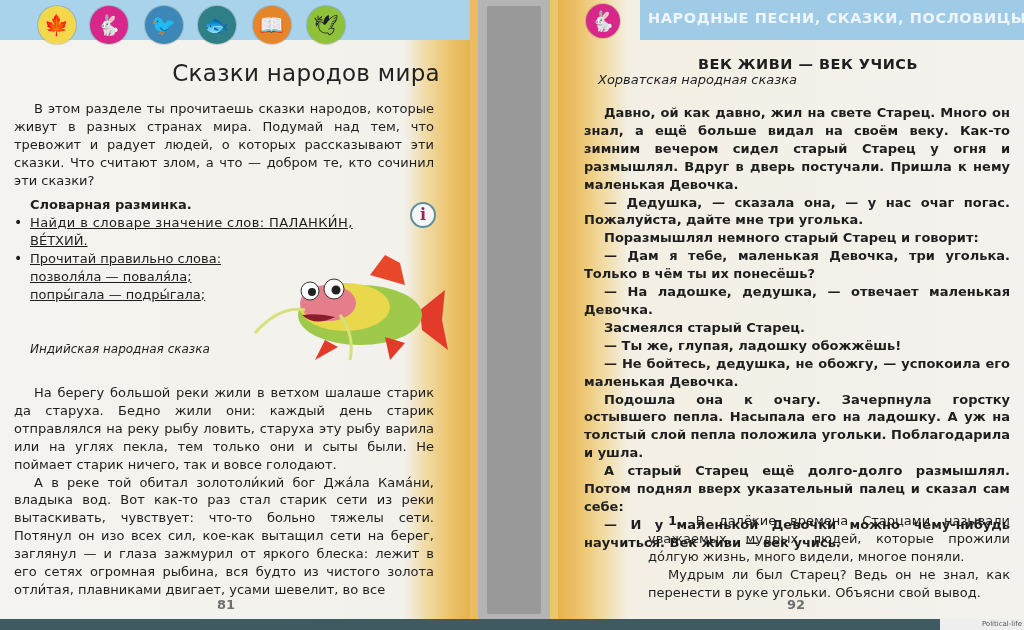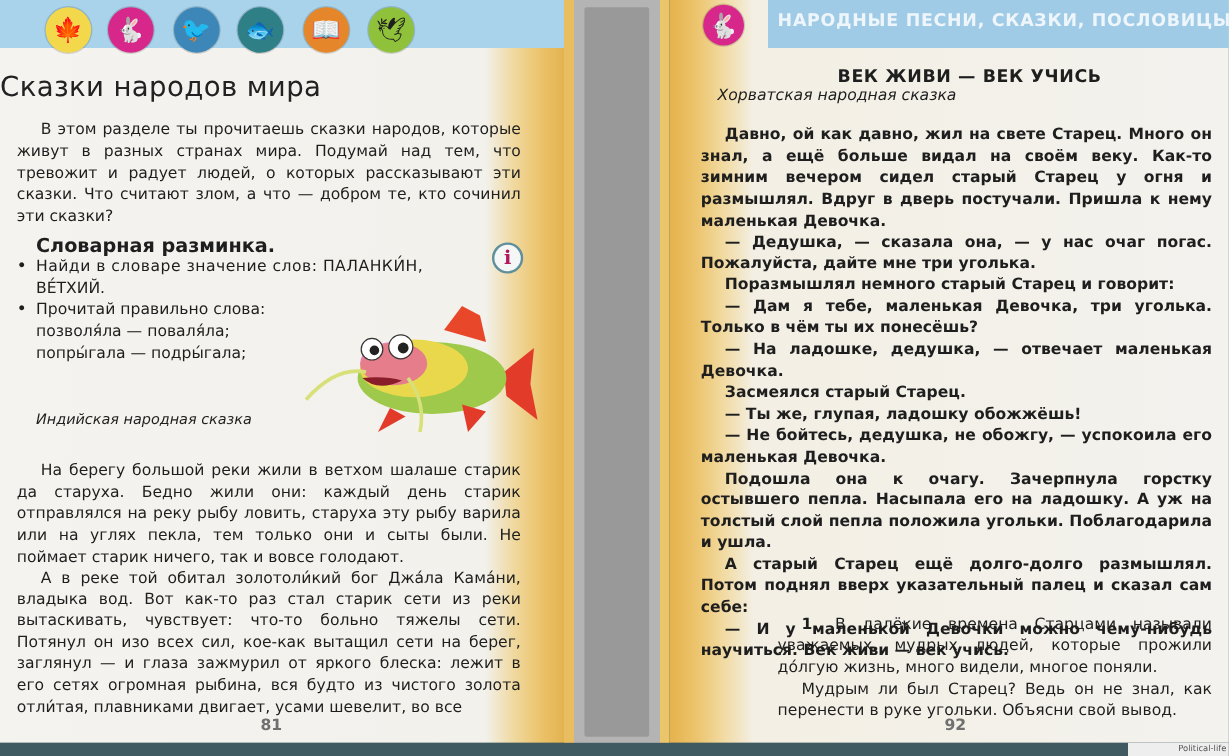--- a/index.html
+++ b/index.html
@@ -55,30 +55,30 @@
     color:#eef6fb; letter-spacing:0.6px; white-space:nowrap;
   }
   .emblem {
     position:absolute; width:38px; height:38px; border-radius:50%;
     display:flex; align-items:center; justify-content:center;
     font-size:20px; line-height:1; top:6px;
     box-shadow: 0 0 0 1px rgba(0,0,0,0.15);
   }
   .emblem span { filter:saturate(1.2); }
   h1.section-title {
-    position:absolute; left:0; width:440px; top:60px; margin:0; text-align:left;
+    position:absolute; left:0; width:440px; top:60px; margin:0; text-align:right;
     font-weight:normal; font-size:23px; letter-spacing:0.3px; color:#222;
     font-family:"DejaVu Sans", sans-serif;
   }
   .text { font-size:13px; line-height:17.9px; text-align:justify; }
   .para { text-indent:20px; margin:0; }
   .block { position:absolute; }
-  .bold-h { font-weight:bold; font-size:16px; margin:0; }
+  .bold-h { font-weight:bold; font-size:13px; margin:0; }
   .italic-sub { font-style:italic; font-size:12px; margin:0; font-family:"DejaVu Sans", sans-serif; }
-  .bullets { list-style:none; margin:0; padding:0; }
+  .bullets { list-style:none; margin:0; padding:0;text-decoration:underline; }
   .bullets li { position:relative; padding-left:0; }
   .bullets li::before { content:"•"; position:absolute; left:-16px; top:0; font-size:14px; }
   .page-num { position:absolute; font-weight:bold; font-size:13px; color:#6f6f6f; }
   .story-title { font-weight:bold; font-size:14.5px; letter-spacing:0.5px; text-align:center; margin:0; }
   .story-sub { font-style:italic; font-size:13px; text-align:left; margin:0; }
   .info-icon {
     position:absolute; left:410px; top:202px; width:22px; height:22px; border-radius:50%;
     border:2px solid #5e8f9a; background:#f4f7f6; color:#b2185a; font-weight:bold;
     font-family:"DejaVu Serif", serif; font-size:16px; text-align:center; line-height:22px;
   }

